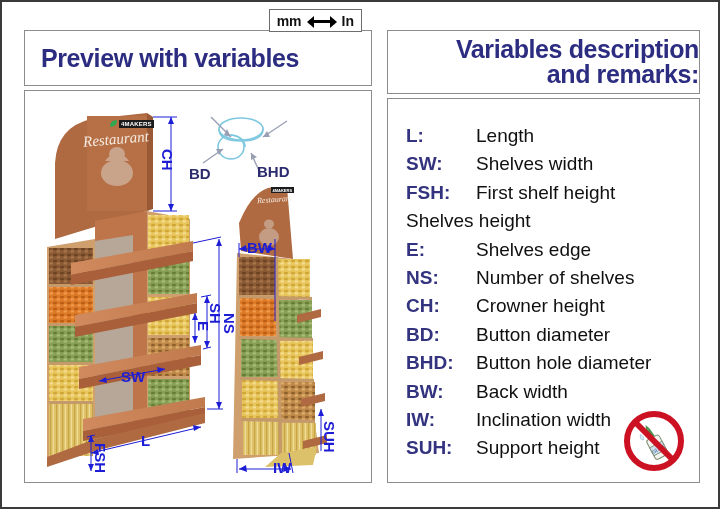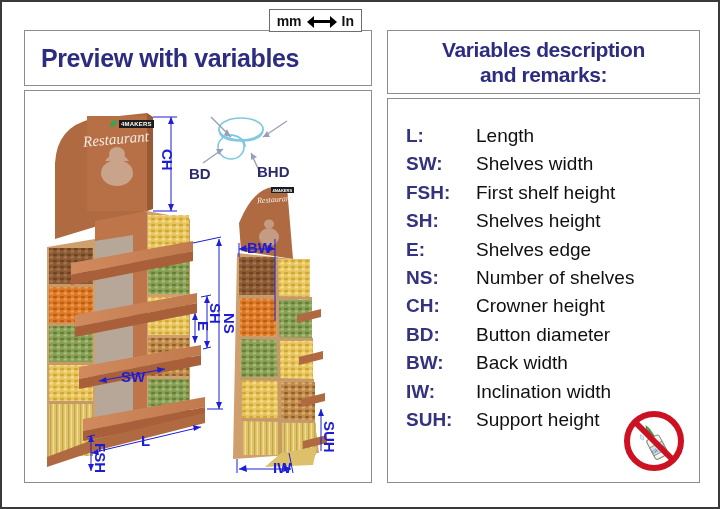--- a/index.html
+++ b/index.html
@@ -17,21 +17,21 @@
   .panel-body{position:absolute;left:0;right:0;bottom:0;box-sizing:border-box;
               border:1px solid #8c8c8c;background:#fff;overflow:hidden;}
 
   .lh{height:56px;}
   .lb{top:60px;}
   .rh{height:64px;}
   .rb{top:68px;}
 
   .title{color:#2c2c80;font-weight:bold;letter-spacing:-0.4px;}
   .title-left{font-size:25px;padding-left:16px;}
-  .title-right{width:100%;text-align:center;font-size:21px;line-height:25px;}
+  .title-right{width:100%;text-align:right;font-size:25px;line-height:25px;}
 
   
   .unit-box{position:absolute;right:9px;top:-22px;box-sizing:border-box;
             border:1.5px solid #6d6d6d;background:#fff;padding:4px 7px 3px 7px;
             display:flex;align-items:center;gap:5px;}
   .unit-box span{font-size:14px;font-weight:bold;color:#111;line-height:14px;}
   .arrow2{display:inline-block;width:30px;height:11px;position:relative;}
   .arrow2:before{content:"";position:absolute;left:5px;top:4.5px;width:20px;height:3px;background:#000;}
   .arrow2 .ahl,.arrow2 .ahr{position:absolute;top:0px;width:0;height:0;border-top:6px solid transparent;border-bottom:6px solid transparent;}
   .arrow2 .ahl{left:0;border-right:7px solid #000;}
@@ -349,38 +349,41 @@
         </div>
         <div class="vrow">
           <span class="vkey">SW:</span>
           <span class="vdesc">Shelves width</span>
         </div>
         <div class="vrow">
           <span class="vkey">FSH:</span>
           <span class="vdesc">First shelf height</span>
         </div>
         <div class="vrow">
-          <span class="vkey">SH:</span>
           <span class="vdesc">Shelves height</span>
         </div>
         <div class="vrow">
           <span class="vkey">E:</span>
           <span class="vdesc">Shelves edge</span>
         </div>
         <div class="vrow">
           <span class="vkey">NS:</span>
           <span class="vdesc">Number of shelves</span>
         </div>
         <div class="vrow">
           <span class="vkey">CH:</span>
           <span class="vdesc">Crowner height</span>
         </div>
         <div class="vrow">
           <span class="vkey">BD:</span>
           <span class="vdesc">Button diameter</span>
+        </div>
+        <div class="vrow">
+          <span class="vkey">BHD:</span>
+          <span class="vdesc">Button hole diameter</span>
         </div>
         <div class="vrow">
           <span class="vkey">BW:</span>
           <span class="vdesc">Back width</span>
         </div>
         <div class="vrow">
           <span class="vkey">IW:</span>
           <span class="vdesc">Inclination width</span>
         </div>
         <div class="vrow">

